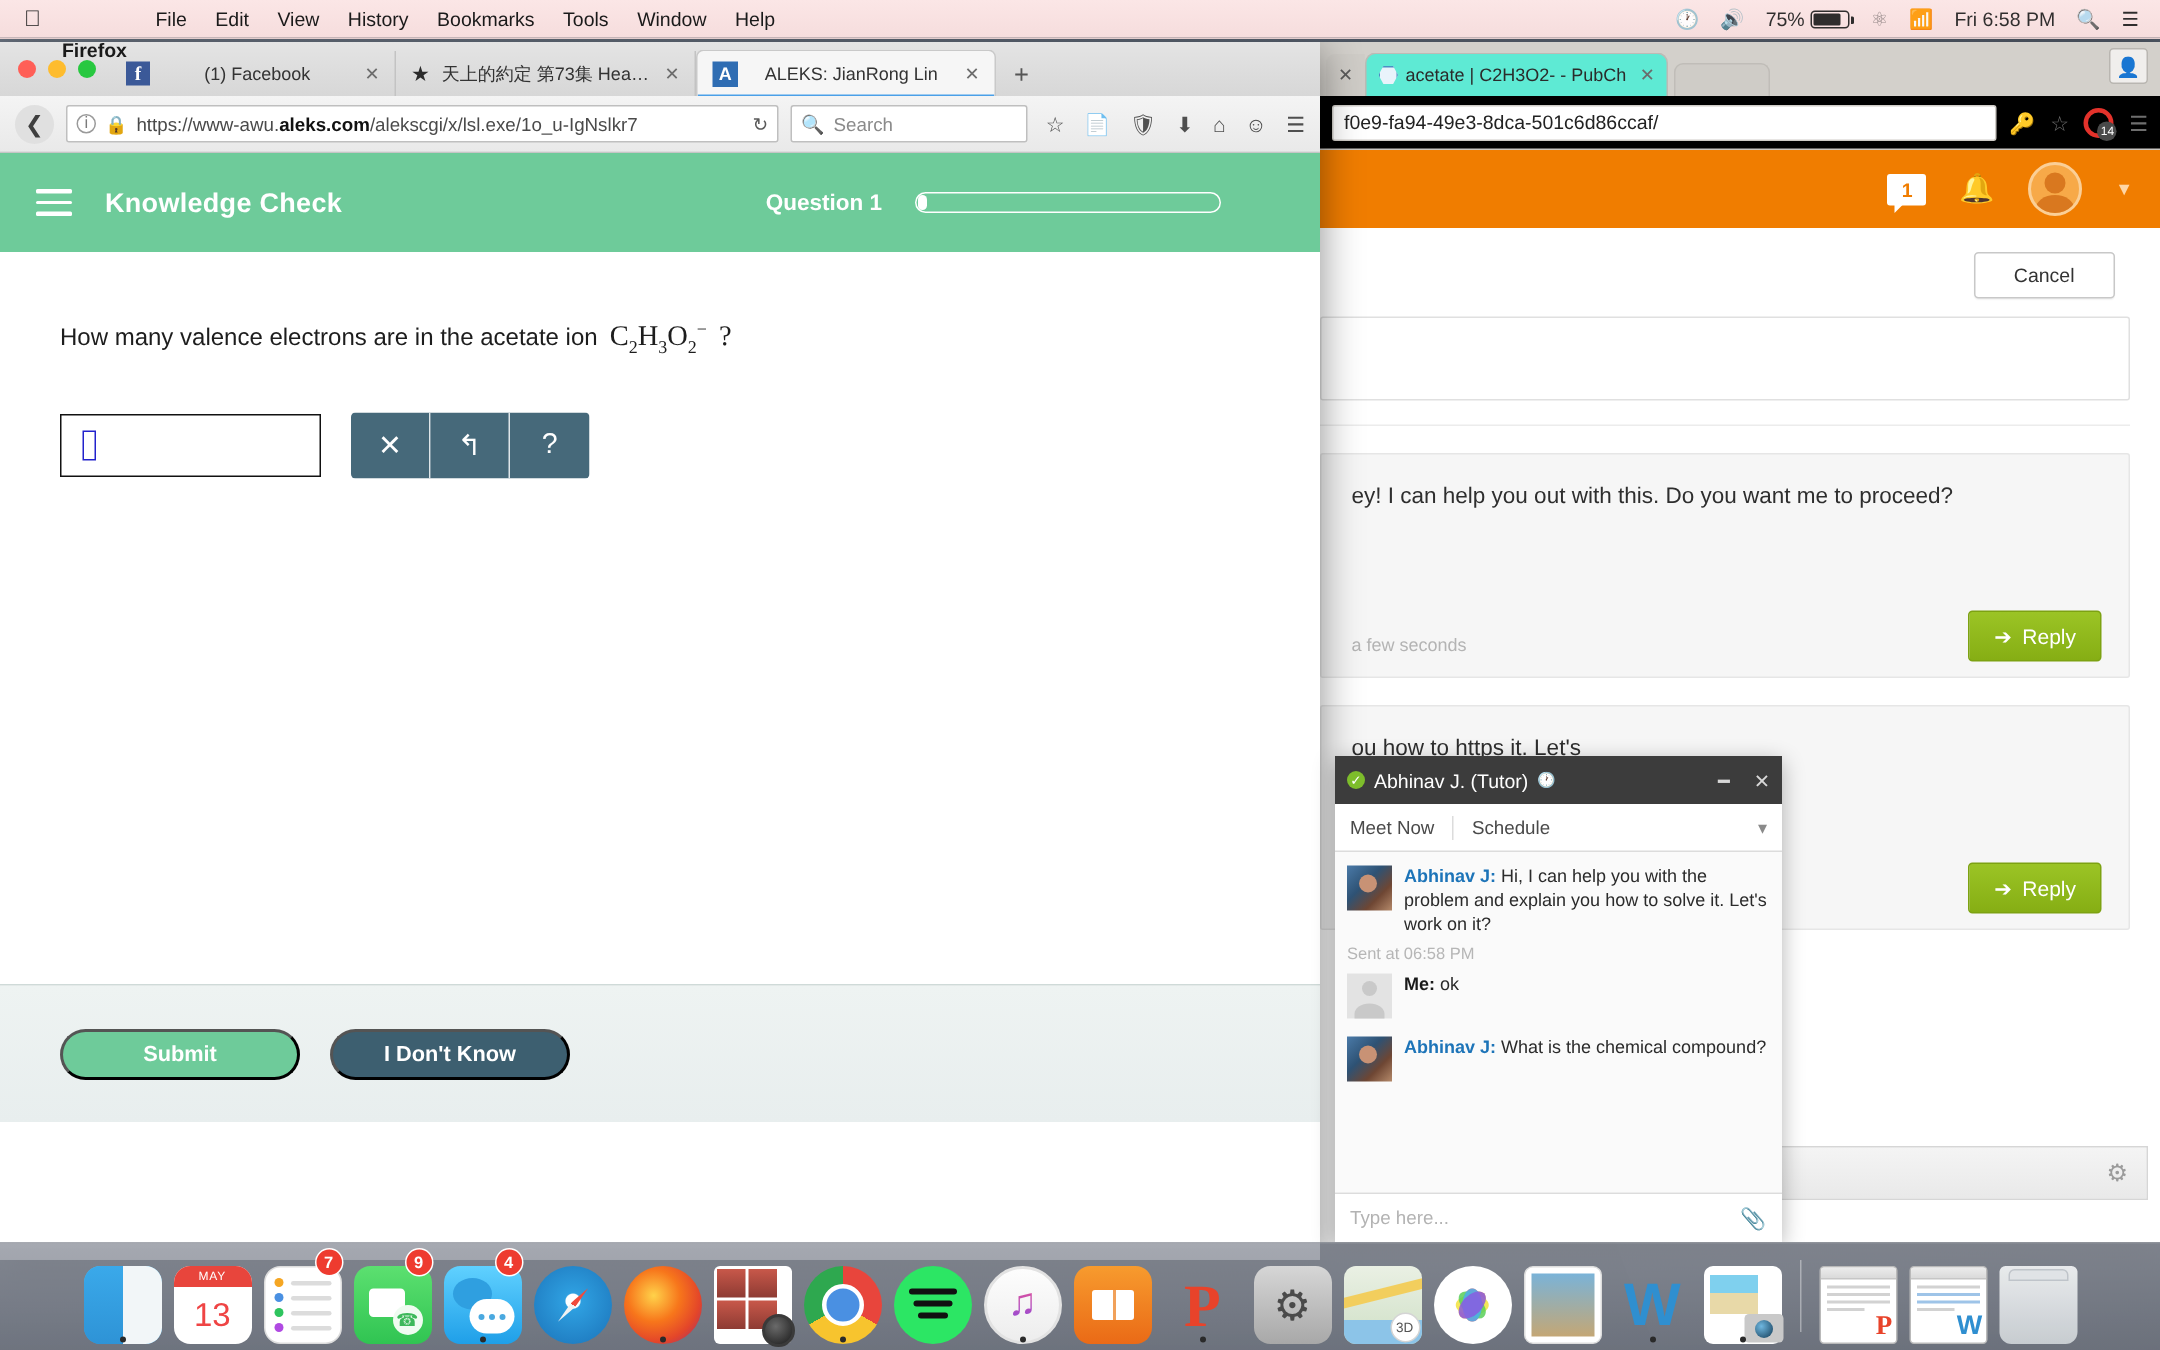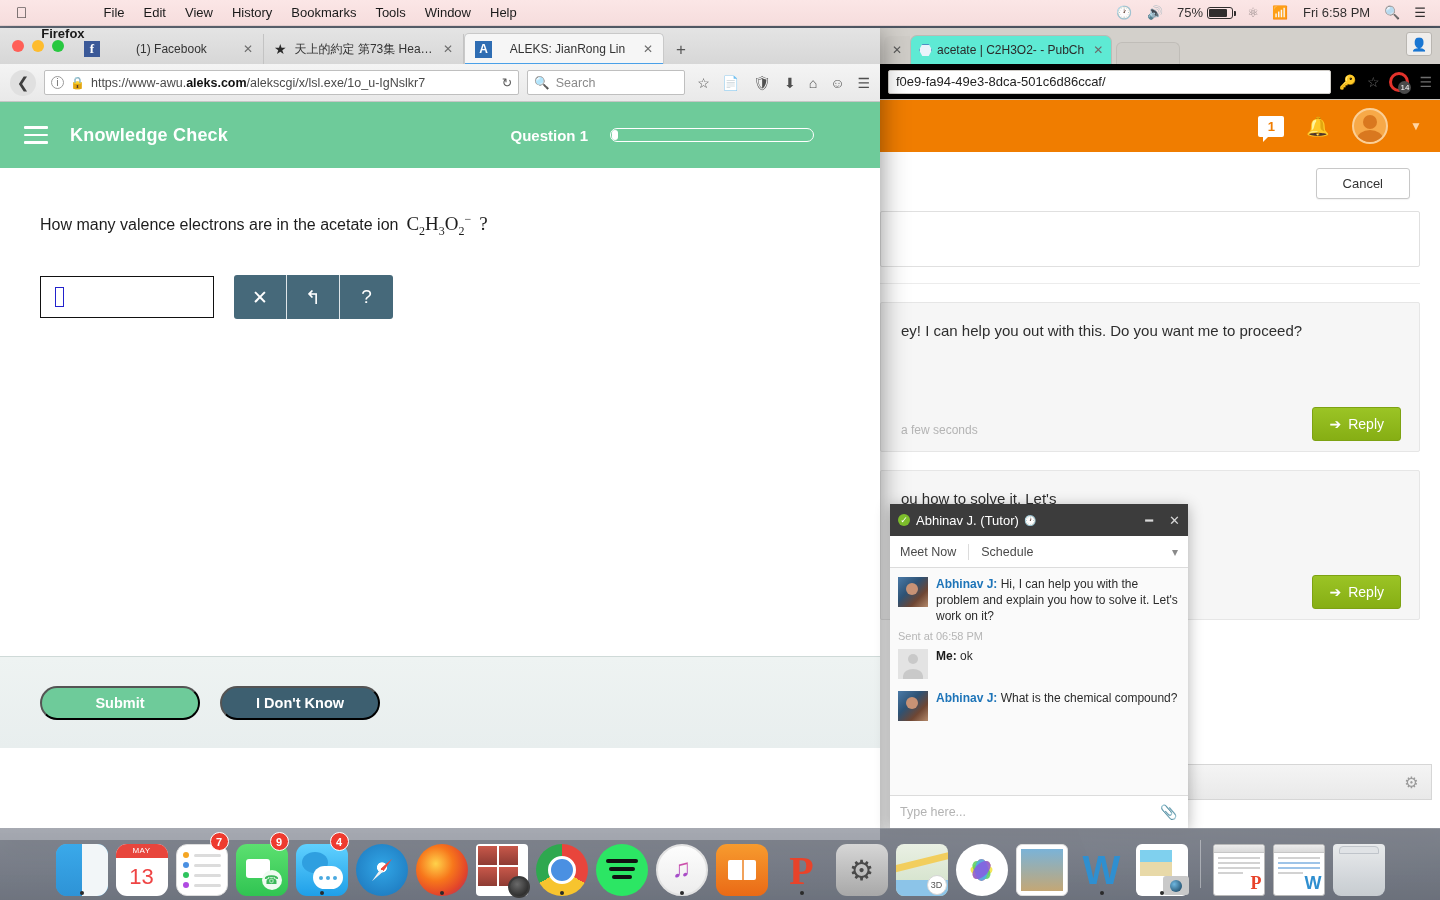--- a/index.html
+++ b/index.html
@@ -463,21 +463,21 @@
       <div class="msg-card">
         <div class="body">ey! I can help you out with this. Do you want me to proceed?</div>
         <div class="meta">a few seconds</div>
         <button class="btn-reply">
           <span>➔</span>
           <span>Reply</span>
         </button>
       </div>
 
       <div class="msg-card" style="min-height:150px">
-        <div class="body">ou how to solve it. Let's</div>
+        <div class="body">ou how to https it. Let's</div>
         <button class="btn-reply">
           <span>➔</span>
           <span>Reply</span>
         </button>
       </div>
 
       <div class="tutors-chat-bar">
         <span>TUTORS CHAT</span>
         <span class="gear-ico">⚙</span>
       </div>

